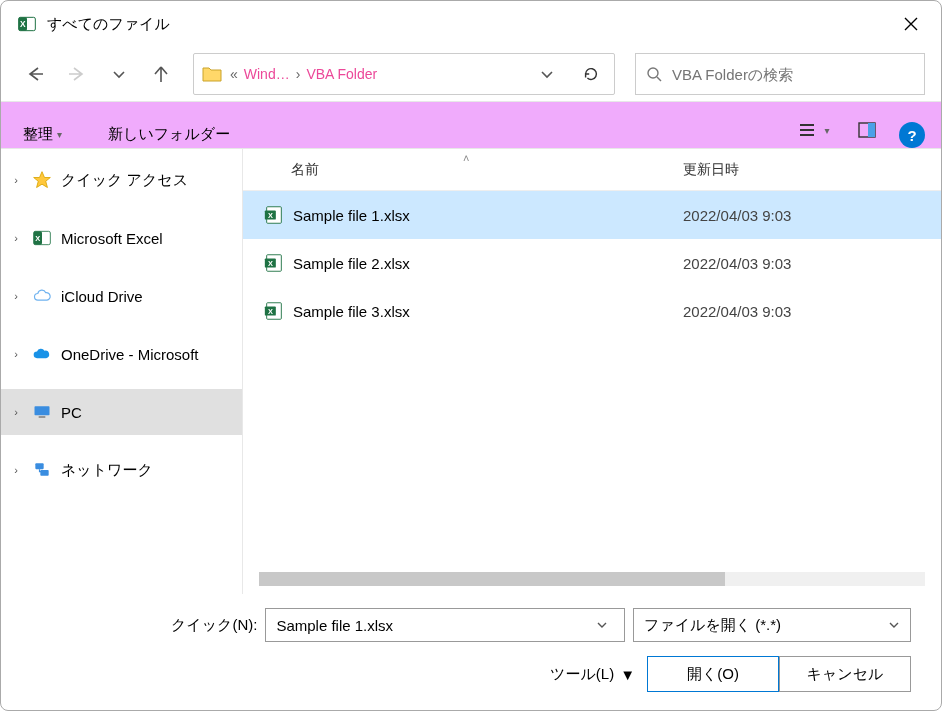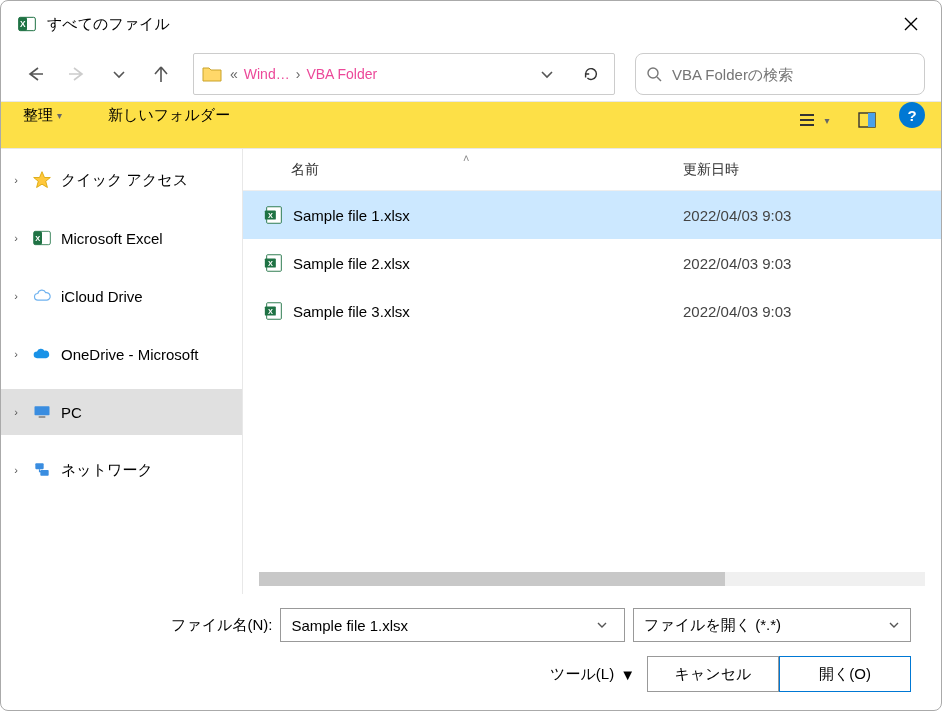--- a/index.html
+++ b/index.html
@@ -16,26 +16,26 @@
     
     .navbar { height: 54px; display: flex; align-items: center; padding: 0 16px; gap: 6px; }
     .nav-btn { width: 36px; height: 36px; display: flex; align-items: center; justify-content: center; color: #444; cursor: pointer; }
     .nav-btn.disabled { color: #bbb; }
     .addressbar { flex: 1; height: 42px; border: 1px solid #ccc; display: flex; align-items: center; padding: 0 6px; margin-left: 8px; border-radius: 2px; }
     .addressbar .folder-icon { width: 24px; height: 24px; margin-right: 4px; }
     .bc-sep { color: #666; font-size: 14px; margin: 0 2px; }
     .bc-item { padding: 2px 4px; font-size: 14px; color: #ec4899; cursor: pointer; }
     .addr-caret { width: 34px; height: 34px; display: flex; align-items: center; justify-content: center; margin-left: auto; cursor: pointer; }
     .refresh { width: 34px; height: 34px; display: flex; align-items: center; justify-content: center; margin-left: 10px; cursor: pointer; }
-    .searchbox { width: 290px; height: 42px; border: 1px solid #ccc; margin-left: 14px; display: flex; align-items: center; padding: 0 10px; border-radius: 8px; }
+    .searchbox { width: 290px; height: 42px; border: 1px solid #ccc; margin-left: 14px; display: flex; align-items: center; padding: 0 10px; border-radius: 0; }
     .searchbox .search-icon { color: #666; margin-right: 10px; }
     .searchbox input { border: none; outline: none; flex: 1; font-size: 15px; color: #666; }
 
     
-    .toolbar { height: 48px; border-top: 1px solid #e8e8e8; border-bottom: 1px solid #e8e8e8; display: flex; align-items: flex-start; padding: 0 16px; background: #fde047; }
+    .toolbar { height: 48px; border-top: 1px solid #e8e8e8; border-bottom: 1px solid #e8e8e8; display: flex; align-items: flex-end; padding: 0 16px; background: #f0abfc; }
     .tb-item { font-size: 15px; color: #000; padding: 4px 6px; cursor: pointer; display: flex; align-items: center; gap: 4px; }
     .tb-caret { font-size: 10px; color: #666; }
     .tb-spacer { flex: 1; }
     .tb-iconbtn { width: 36px; height: 36px; display: flex; align-items: center; justify-content: center; cursor: pointer; margin-left: 4px; }
     .help-btn { width: 26px; height: 26px; border-radius: 50%; background: #0078d4; color: #fff; display: flex; align-items: center; justify-content: center; font-size: 15px; font-weight: bold; margin-left: 14px; }
 
     
     .main { flex: 1; display: flex; overflow: hidden; }
     .sidebar { width: 242px; border-right: 1px solid #e8e8e8; padding-top: 8px; overflow-y: auto; background: #fff; }
     .side-item { height: 46px; display: flex; align-items: center; padding-left: 8px; font-size: 15px; cursor: pointer; gap: 8px; }
@@ -281,39 +281,39 @@
         </div>
       </div>
       <div class="scrollbar-h">
         <div class="thumb"></div>
       </div>
     </div>
   </div>
 
   <div class="bottom">
     <div class="filename-row">
-      <span class="fn-label">ファイル名(N):</span>
+      <span class="fn-label">クイック(N):</span>
       <div class="fn-input-wrap">
         <input type="text" value="Sample file 1.xlsx" style="">
         <span class="fn-caret">
           <svg width="12" height="12" viewBox="0 0 12 12">
               <path d="M2 4 L6 8 L10 4" stroke="#555" stroke-width="1.4" fill="none"></path>
             </svg>
         </span>
       </div>
       <div class="filetype-select">
         <span>ファイルを開く (*.*)</span>
         <svg width="12" height="12" viewBox="0 0 12 12">
             <path d="M2 4 L6 8 L10 4" stroke="#555" stroke-width="1.4" fill="none"></path>
           </svg>
       </div>
     </div>
     <div class="btn-row">
       <span class="tools-link">
         <span>ツール(L)</span>
         <span>▼</span>
       </span>
+      <span class="btn primary">開く(O)</span>
       <span class="btn">キャンセル</span>
-      <span class="btn primary">開く(O)</span>
     </div>
   </div>
 
 </div>
 
 </body></html>

